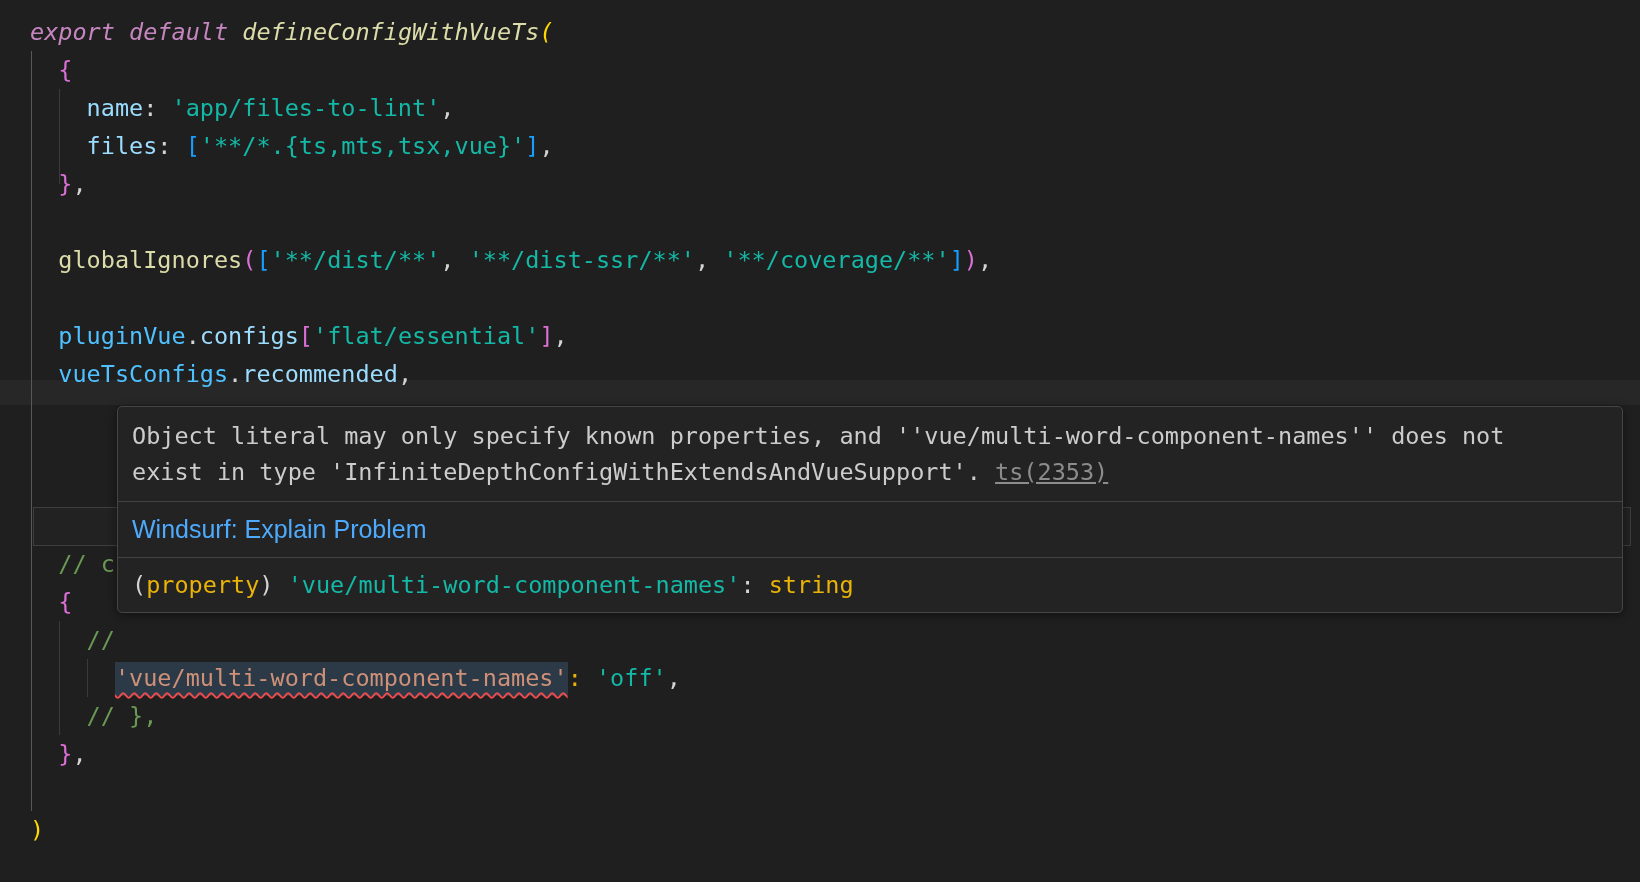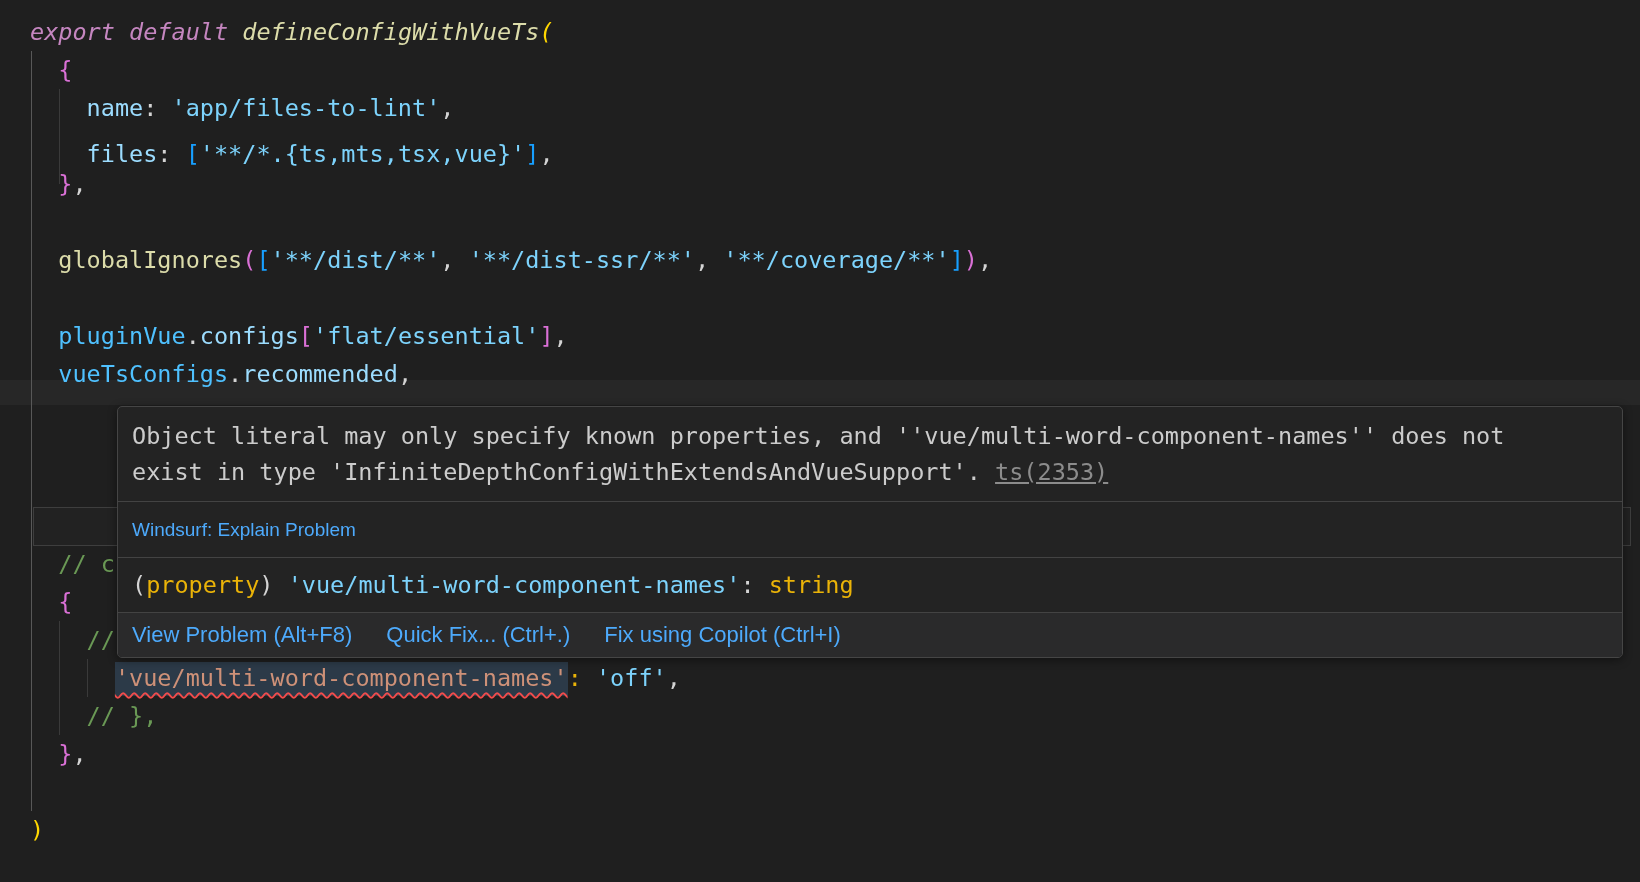--- a/index.html
+++ b/index.html
@@ -22,45 +22,45 @@
     box-shadow:0 -2px 0 var(--hl-bg,#2c3a48), 0 4px 0 var(--hl-bg,#2c3a48);}
   
   #tooltip{position:absolute;left:117px;top:406px;width:1506px;box-sizing:border-box;z-index:10;
     background:var(--tooltip-bg,#232323);border:1px solid var(--tooltip-border,#454545);
     border-radius:5px;box-shadow:0 2px 10px rgba(0,0,0,0.45);overflow:hidden;color:var(--tt-text,#cccccc);}
   .tt-section{padding:0 14px;box-sizing:border-box;}
   .tt-error{padding-top:11px;padding-bottom:11px;}
   .tt-errline{line-height:36px;white-space:pre;font-size:23.5px;}
   .tt-code{color:var(--tt-dim,#8c8c8c);text-decoration:underline;}
   .tt-cmd{border-top:1px solid var(--tt-divider,#434343);height:56px;display:flex;align-items:center;
-    font-family:"Liberation Sans",sans-serif;font-size:19px;}
+    font-family:"Liberation Sans",sans-serif;font-size:25px;}
   .tt-cmd a{color:var(--link-blue,#4daafc);text-decoration:none;cursor:pointer;}
   .tt-prop{border-top:1px solid var(--tt-divider,#434343);height:55px;display:flex;align-items:center;
     white-space:pre;font-size:23.5px;}
   .tt-actions{border-top:1px solid var(--tt-divider,#434343);height:45px;display:flex;align-items:center;
     background:var(--actions-bg,#2a2a2b);font-family:"Liberation Sans",sans-serif;font-size:22px;gap:34px;}
   .tt-action{color:var(--link-blue,#4daafc);text-decoration:none;cursor:pointer;white-space:pre;}
 </style>
-<style>.tok-kw{color:#C586C0}.tok-fn{color:#DCDCAA}.tok-var{color:#4FC1FF}.tok-prop{color:#9CDCFE}.tok-str{color:#7dd3fc}.tok-com{color:#6A9955}.tok-pun{color:#D4D4D4}.tok-b1{color:#FFD700}.tok-b2{color:#DA70D6}.tok-b3{color:#179FFF}.tok-typ{color:#eab308}</style></head>
+<style>.tok-kw{color:#C586C0}.tok-fn{color:#DCDCAA}.tok-var{color:#4FC1FF}.tok-prop{color:#9CDCFE}.tok-str{color:#14b8a6}.tok-com{color:#6A9955}.tok-pun{color:#D4D4D4}.tok-b1{color:#FFD700}.tok-b2{color:#DA70D6}.tok-b3{color:#179FFF}.tok-typ{color:#eab308}</style></head>
 <body>
 
 <div id="editor">
   <div class="cur-line-band" id="band" style="top: 380px; height: 25px;"></div>
   <div class="cur-line-box" id="linebox" style="left: 33px; top: 507px; width: 1596px; height: 37px;"></div>
   <div id="guides">
       <div class="guide active" style="left: 31px; top: 51px; height: 760px;"></div>
       <div class="guide" style="left: 59px; top: 89px; height: 95px;"></div>
       <div class="guide" style="left: 59px; top: 621px; height: 114px;"></div>
       <div class="guide" style="left: 87px; top: 659px; height: 38px;"></div>
     </div>
   <div id="code">
       <div class="code-line" style="top: 13px; font-style: italic;"><span class="tok-kw">export</span><span class="tok-ws"> </span><span class="tok-kw">default</span><span class="tok-ws"> </span><span class="tok-fn">defineConfigWithVueTs</span><span class="tok-b1">(</span></div>
       <div class="code-line" style="top: 51px;"><span class="tok-ws">  </span><span class="tok-b2">{</span></div>
       <div class="code-line" style="top: 89px;"><span class="tok-ws">    </span><span class="tok-prop">name</span><span class="tok-pun">:</span><span class="tok-ws"> </span><span class="tok-str">'app/files-to-lint'</span><span class="tok-pun">,</span></div>
-      <div class="code-line" style="top: 135px;"><span class="tok-ws">    </span><span class="tok-prop">files</span><span class="tok-pun">:</span><span class="tok-ws"> </span><span class="tok-b3">[</span><span class="tok-str">'**/*.{ts,mts,tsx,vue}'</span><span class="tok-b3">]</span><span class="tok-pun">,</span></div>
+      <div class="code-line" style="top: 127px;"><span class="tok-ws">    </span><span class="tok-prop">files</span><span class="tok-pun">:</span><span class="tok-ws"> </span><span class="tok-b3">[</span><span class="tok-str">'**/*.{ts,mts,tsx,vue}'</span><span class="tok-b3">]</span><span class="tok-pun">,</span></div>
       <div class="code-line" style="top: 165px;"><span class="tok-ws">  </span><span class="tok-b2">}</span><span class="tok-pun">,</span></div>
       <div class="code-line" style="top: 241px;"><span class="tok-ws">  </span><span class="tok-fn">globalIgnores</span><span class="tok-b2">(</span><span class="tok-b3">[</span><span class="tok-str">'**/dist/**'</span><span class="tok-pun">, </span><span class="tok-str">'**/dist-ssr/**'</span><span class="tok-pun">, </span><span class="tok-str">'**/coverage/**'</span><span class="tok-b3">]</span><span class="tok-b2">)</span><span class="tok-pun">,</span></div>
       <div class="code-line" style="top: 355px;"><span class="tok-ws">  </span><span class="tok-var">vueTsConfigs</span><span class="tok-pun">.</span><span class="tok-prop">recommended</span><span class="tok-pun">,</span></div>
       <div class="code-line" style="top: 317px;"><span class="tok-ws">  </span><span class="tok-var">pluginVue</span><span class="tok-pun">.</span><span class="tok-prop">configs</span><span class="tok-b2">[</span><span class="tok-str">'flat/essential'</span><span class="tok-b2">]</span><span class="tok-pun">,</span></div>
       <div class="code-line" style="top: 545px;"><span class="tok-ws">  </span><span class="tok-com">// c</span></div>
       <div class="code-line" style="top: 583px;"><span class="tok-ws">  </span><span class="tok-b2">{</span></div>
       <div class="code-line" style="top: 621px;"><span class="tok-ws">    </span><span class="tok-com">//</span></div>
       <div class="code-line" style="top: 659px;"><span class="tok-ws">      </span><span class="tok-hl">'vue/multi-word-component-names'</span><span class="tok-typ">:</span><span class="tok-ws"> </span><span class="tok-str">'off'</span><span class="tok-pun">,</span></div>
       <div class="code-line" style="top: 697px;"><span class="tok-ws">    </span><span class="tok-com">// },</span></div>
       <div class="code-line" style="top: 735px;"><span class="tok-ws">  </span><span class="tok-b2">}</span><span class="tok-pun">,</span></div>
@@ -69,19 +69,14 @@
 
   <div id="tooltip">
     <div class="tt-section tt-error">
       <div class="tt-errline"><span>Object literal may only specify known properties, and ''vue/multi-word-component-names'' does not</span></div>
       <div class="tt-errline"><span>exist in type 'InfiniteDepthConfigWithExtendsAndVueSupport'. </span><span class="tt-code">ts(2353)</span></div>
     </div>
     <div class="tt-section tt-cmd">
       <a>Windsurf: Explain Problem</a>
     </div>
     <div class="tt-section tt-prop" id="propline"><span class="tok-pun">(</span><span class="tok-typ">property</span><span class="tok-pun">) </span><span class="tok-str">'vue/multi-word-component-names'</span><span class="tok-pun">: </span><span class="tok-typ">string</span></div>
-    <div class="tt-section tt-actions" id="actions">
-        <a class="tt-action">View Problem (Alt+F8)</a>
-        <a class="tt-action">Quick Fix... (Ctrl+.)</a>
-        <a class="tt-action">Fix using Copilot (Ctrl+I)</a>
-      </div>
   </div>
 </div>
 
 </body></html>

